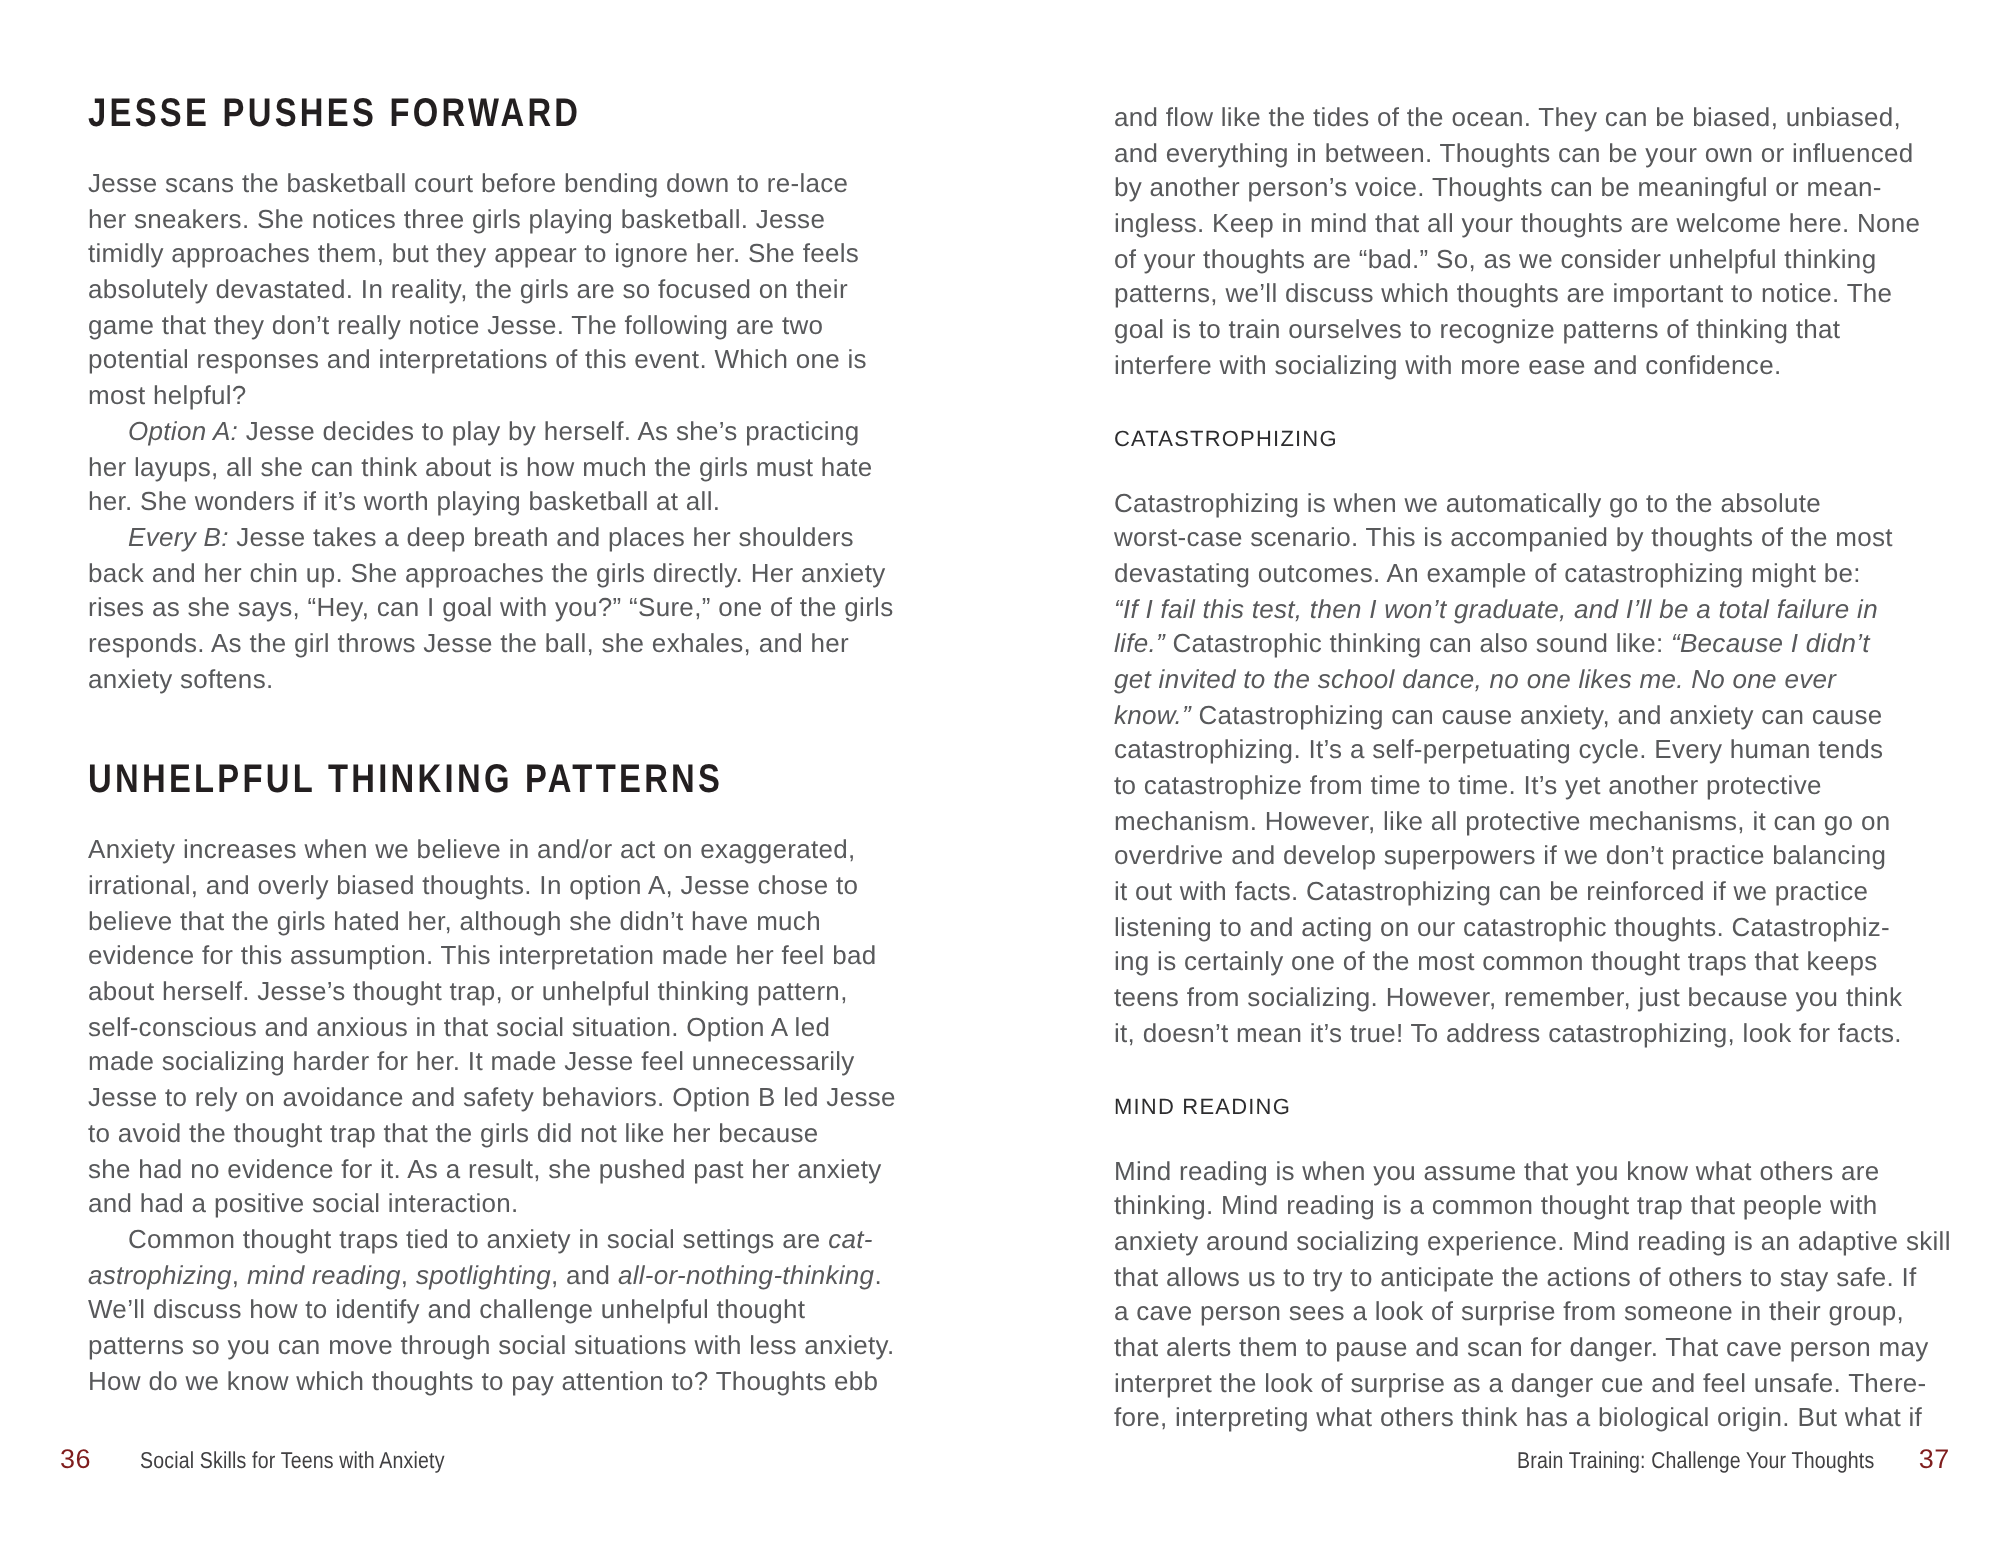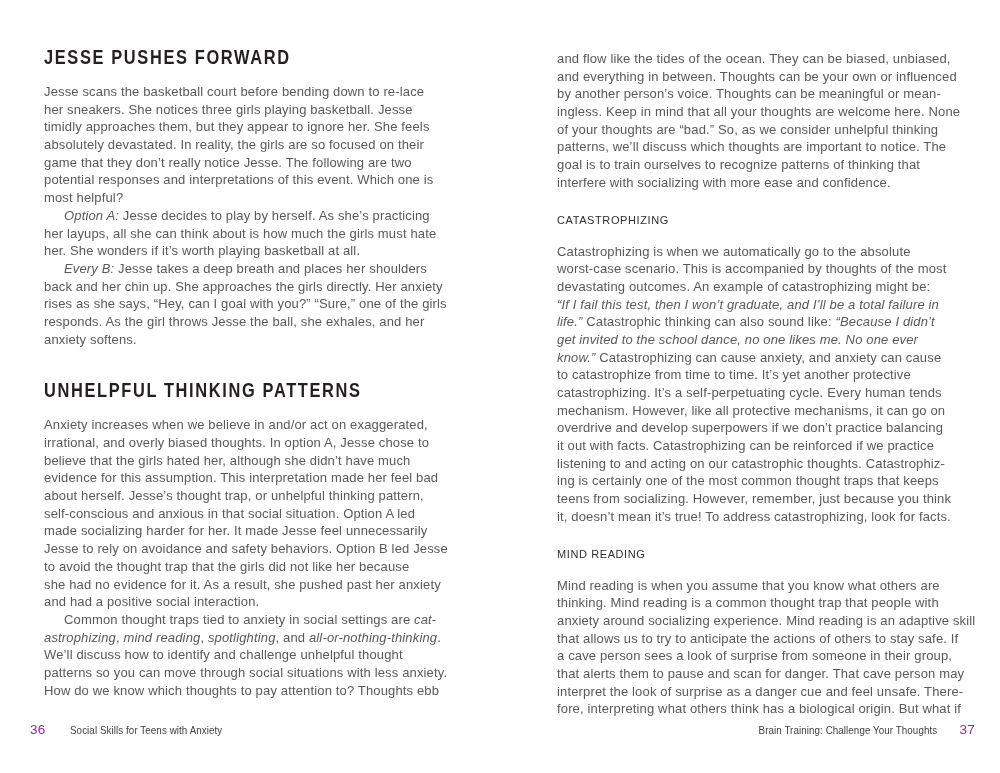--- a/index.html
+++ b/index.html
@@ -44,21 +44,21 @@
     white-space:nowrap;
     color:#58595b;
   }
   .line.indent { padding-left:20px; }
   .line i { font-style:italic;text-align:center; }
 
   .footer { position:absolute; top:722px; display:flex; align-items:baseline; }
   .footer-left  { left:30px;  gap:24px; }
   .footer-right { right:25px; gap:22px; }
   .page-num {
-    font-size:13.5px; color:#a21caf; letter-spacing:.3px; font-weight:400;
+    font-size:13.5px; color:#7f1d1d; letter-spacing:.3px; font-weight:400;
   }
   .footer-title {
     font-size:11.5px; color:#414042; letter-spacing:.1px; white-space:nowrap;
   }
   .footer-left  .footer-title { transform:scaleX(.85); transform-origin:left center; }
   .footer-right .footer-title { transform:scaleX(.85); transform-origin:right center; }
 </style>
 </head>
 <body>
 
@@ -123,22 +123,22 @@
       </div>
       <div class="subheading">CATASTROPHIZING</div>
       <div class="para">
         <div class="line">Catastrophizing is when we automatically go to the absolute</div>
         <div class="line">worst-case scenario. This is accompanied by thoughts of the most</div>
         <div class="line">devastating outcomes. An example of catastrophizing might be:</div>
         <div class="line"><i>“If I fail this test, then I won’t graduate, and I’ll be a total failure in</i></div>
         <div class="line"><i>life.”</i> Catastrophic thinking can also sound like: <i>“Because I didn’t</i></div>
         <div class="line"><i>get invited to the school dance, no one likes me. No one ever</i></div>
         <div class="line"><i>know.”</i> Catastrophizing can cause anxiety, and anxiety can cause</div>
+        <div class="line">catastrophizing. It’s a self-perpetuating cycle. Every human tends</div>
         <div class="line">to catastrophize from time to time. It’s yet another protective</div>
-        <div class="line">catastrophizing. It’s a self-perpetuating cycle. Every human tends</div>
         <div class="line">mechanism. However, like all protective mechanisms, it can go on</div>
         <div class="line">overdrive and develop superpowers if we don’t practice balancing</div>
         <div class="line">it out with facts. Catastrophizing can be reinforced if we practice</div>
         <div class="line">listening to and acting on our catastrophic thoughts. Catastrophiz-</div>
         <div class="line">ing is certainly one of the most common thought traps that keeps</div>
         <div class="line">teens from socializing. However, remember, just because you think</div>
         <div class="line">it, doesn’t mean it’s true! To address catastrophizing, look for facts.</div>
       </div>
       <div class="subheading">MIND READING</div>
       <div class="para">

